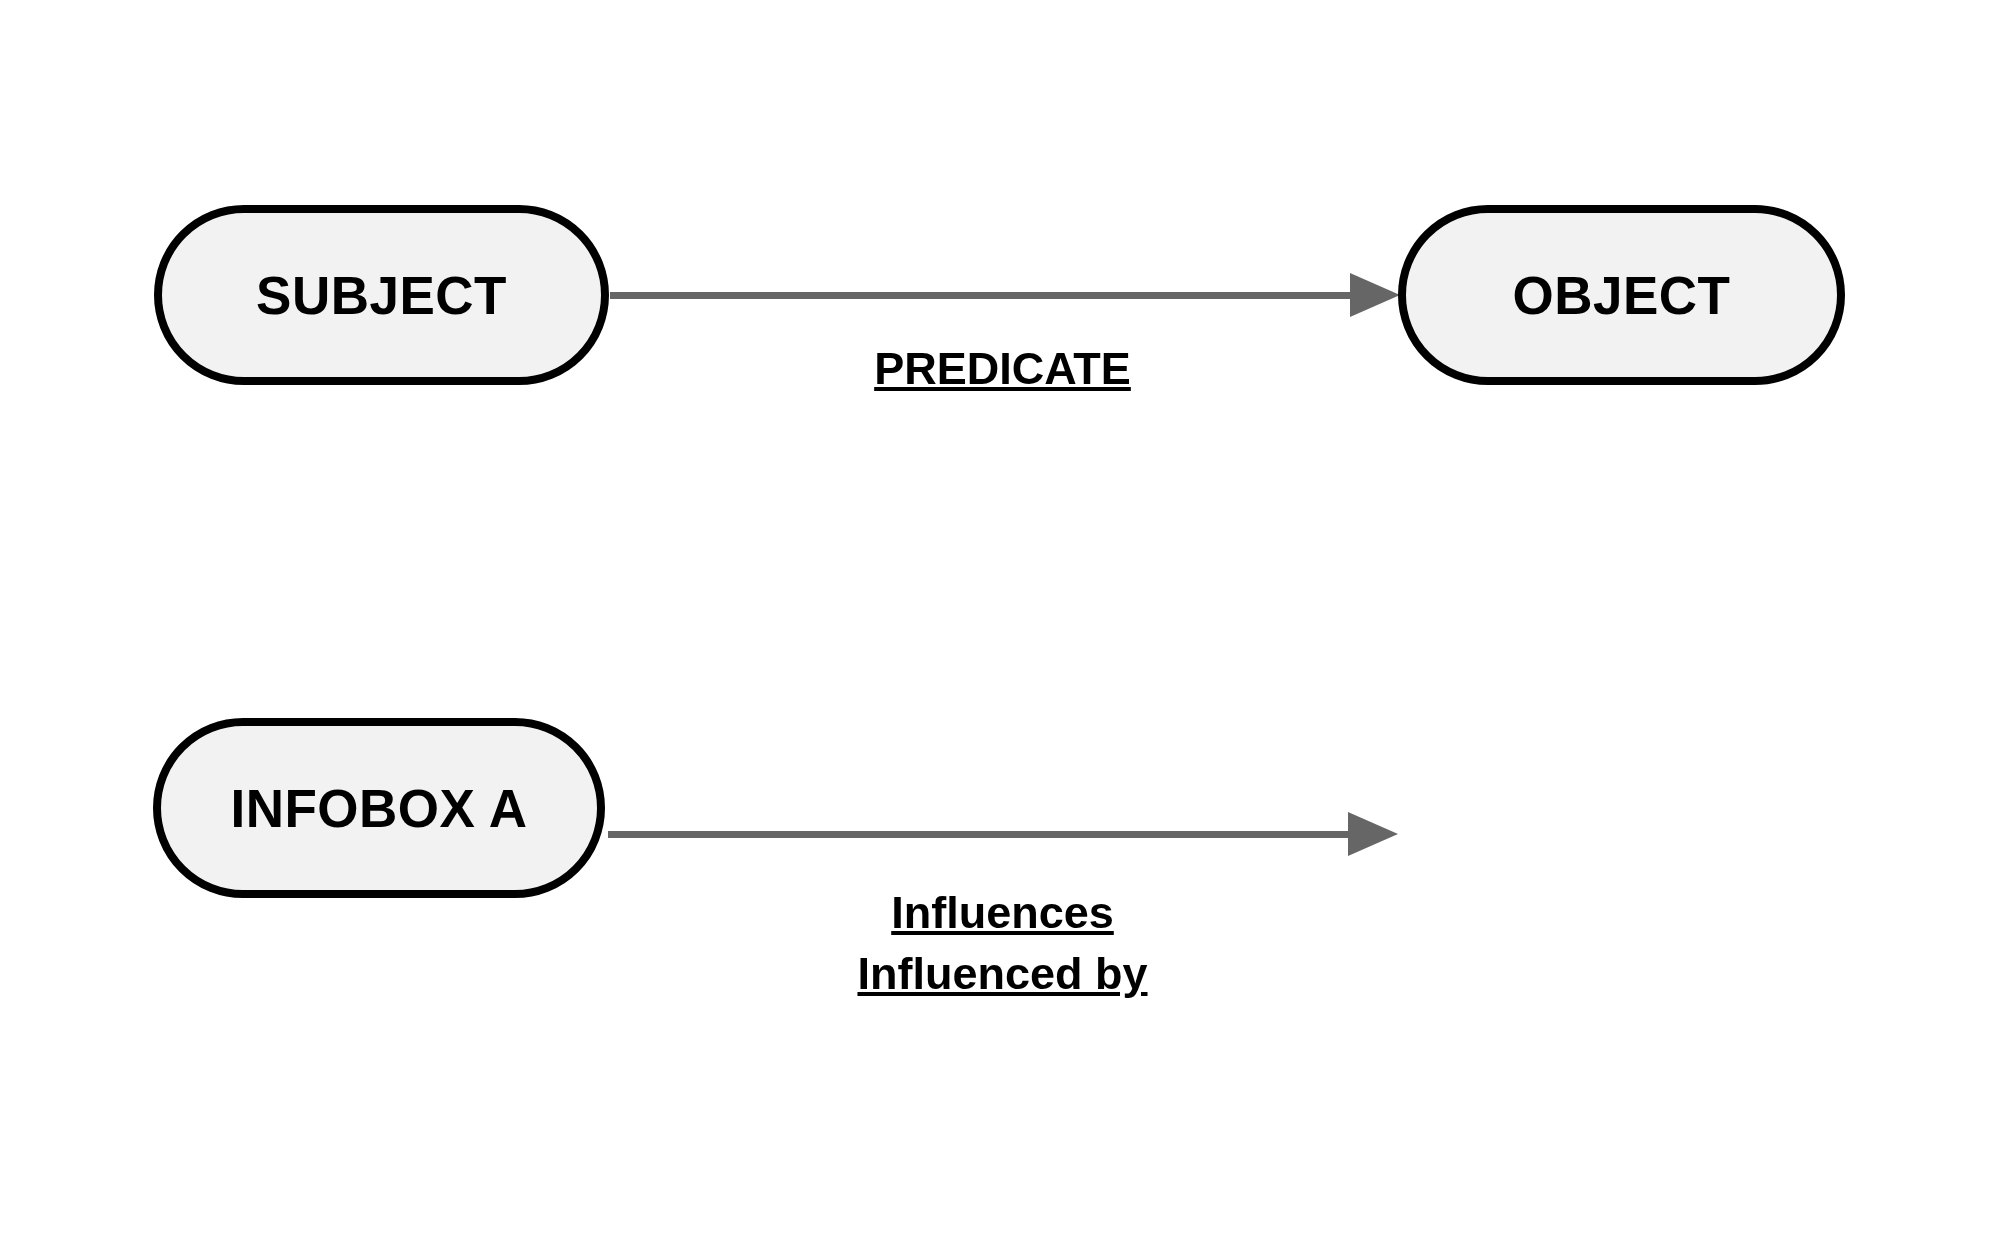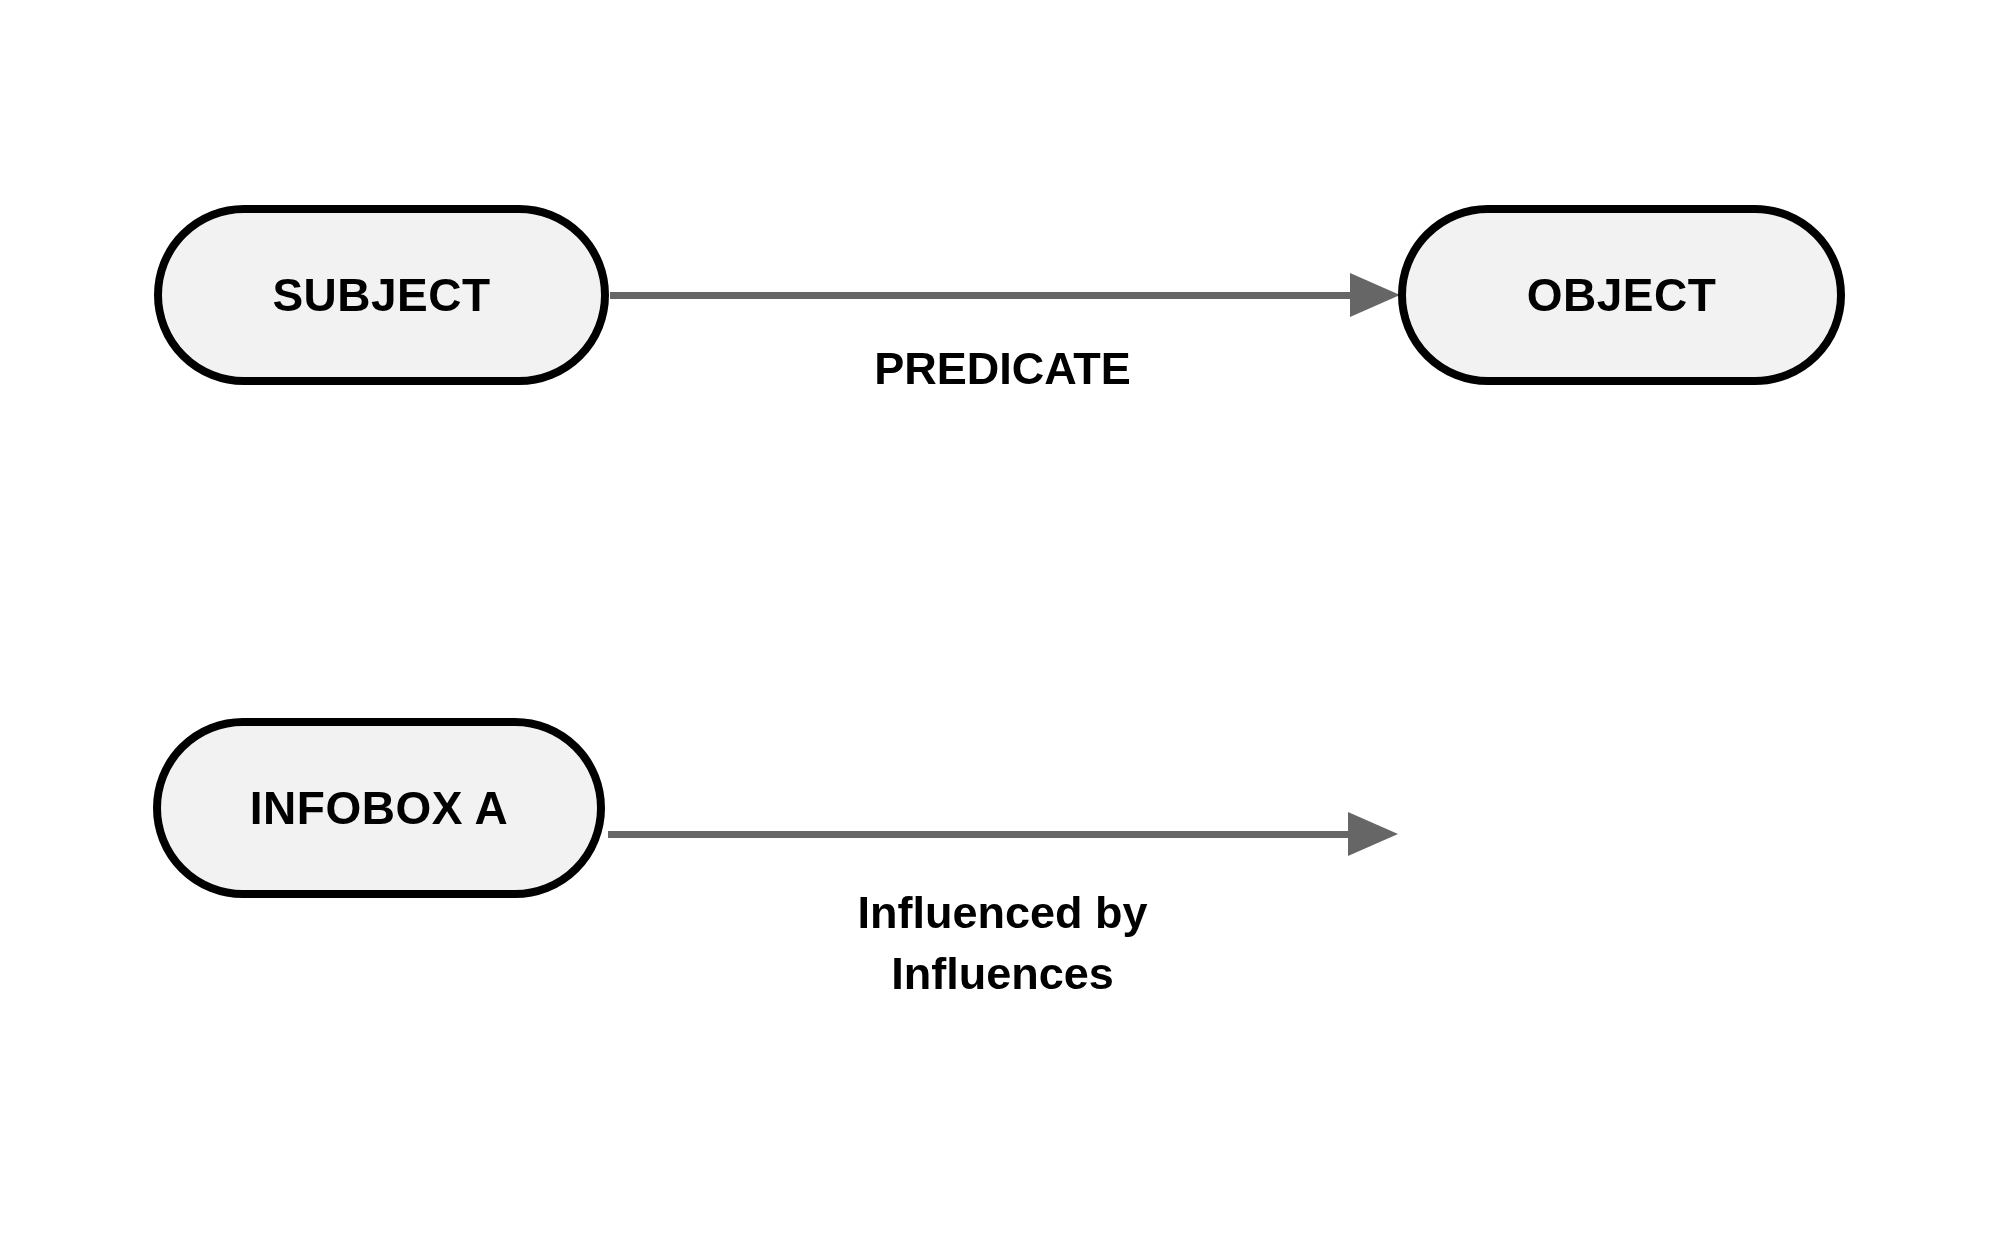--- a/index.html
+++ b/index.html
@@ -20,21 +20,21 @@
     height: 180px;
     background: #f2f2f2;
     border: 8px solid #000000;
     border-radius: 98px;
     box-sizing: border-box;
     display: flex;
     align-items: center;
     justify-content: center;
   }
   .node-label {
-    font-size: 46px;
+    font-size: 53px;
     font-weight: bold;
     color: #000000;
     letter-spacing: 0.5px;
     white-space: nowrap;
   }
   .edge-line {
     position: absolute;
     height: 7px;
     background: #666666;
   }
@@ -49,20 +49,21 @@
   .edge-label {
     position: absolute;
     text-align: center;
     font-size: 45px;
     font-weight: bold;
     color: #000000;
     line-height: 61px;
   }
   .edge-label .line {
     display: block;
+    text-decoration: underline;
   }
 </style>
 </head>
 <body>
 
 <div class="canvas">
 
   <div class="node" style="left:154px; top:205px; width:455px;">
     <span class="node-label">SUBJECT</span>
   </div>
@@ -79,18 +80,18 @@
   </div>
 
   <div class="node" style="left:153px; top:718px; width:452px;">
     <span class="node-label">INFOBOX A</span>
   </div>
 
   <div class="edge-line" style="left:608px; top:831px; width:742px;"></div>
   <div class="arrowhead" style="left:1348px; top:812px;"></div>
 
   <div class="edge-label" style="left:615px; top:882px; width:775px;">
+    <span class="line">Influences</span>
     <span class="line">Influenced by</span>
-    <span class="line">Influences</span>
   </div>
 
 
 </div>
 
 </body></html>

